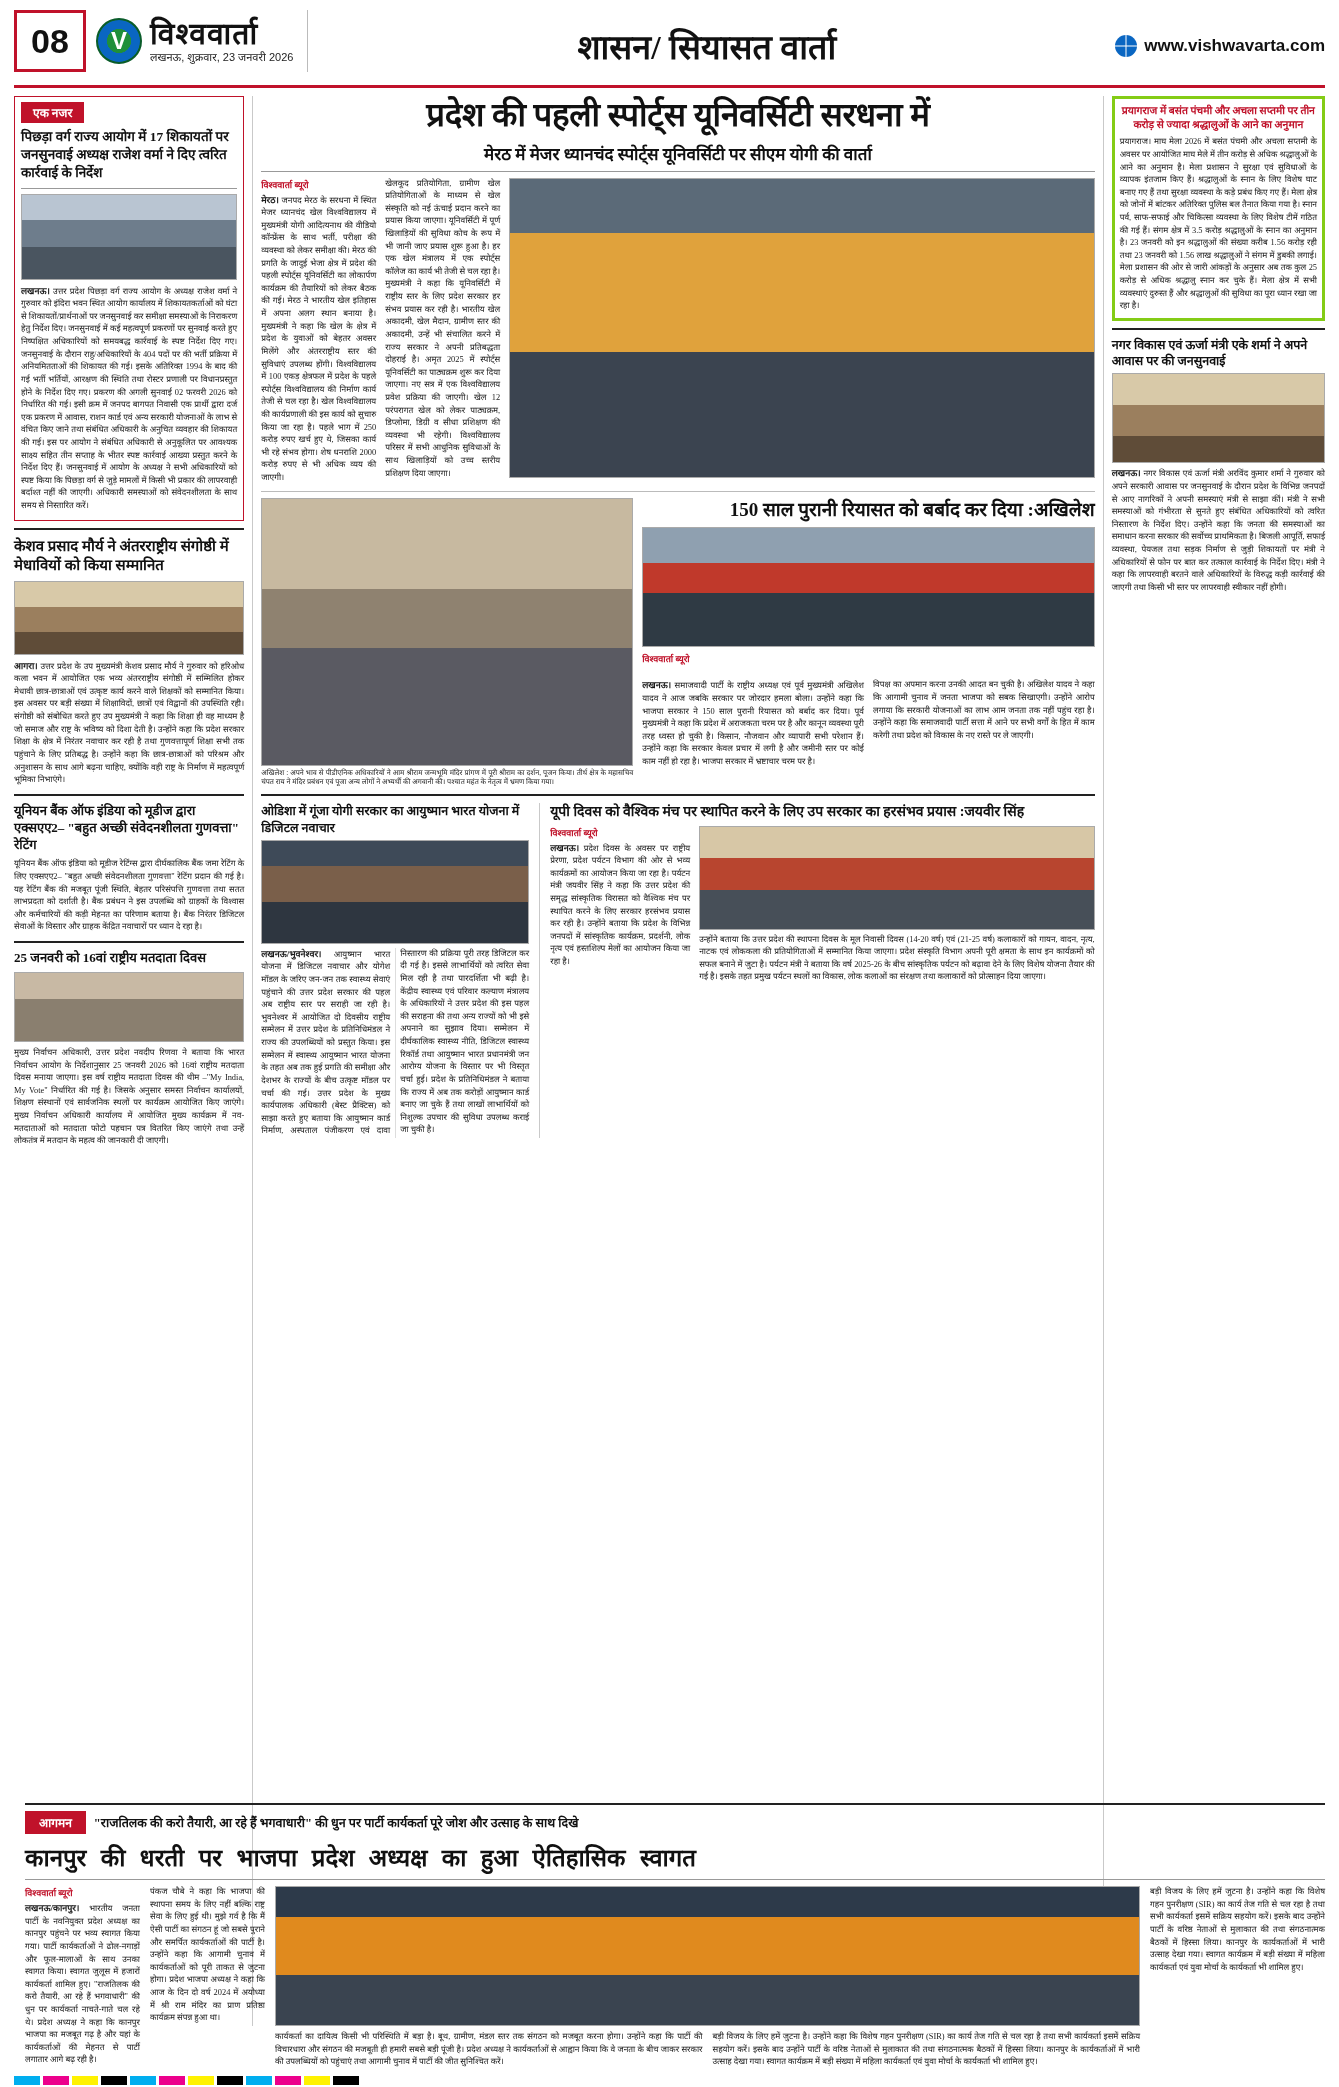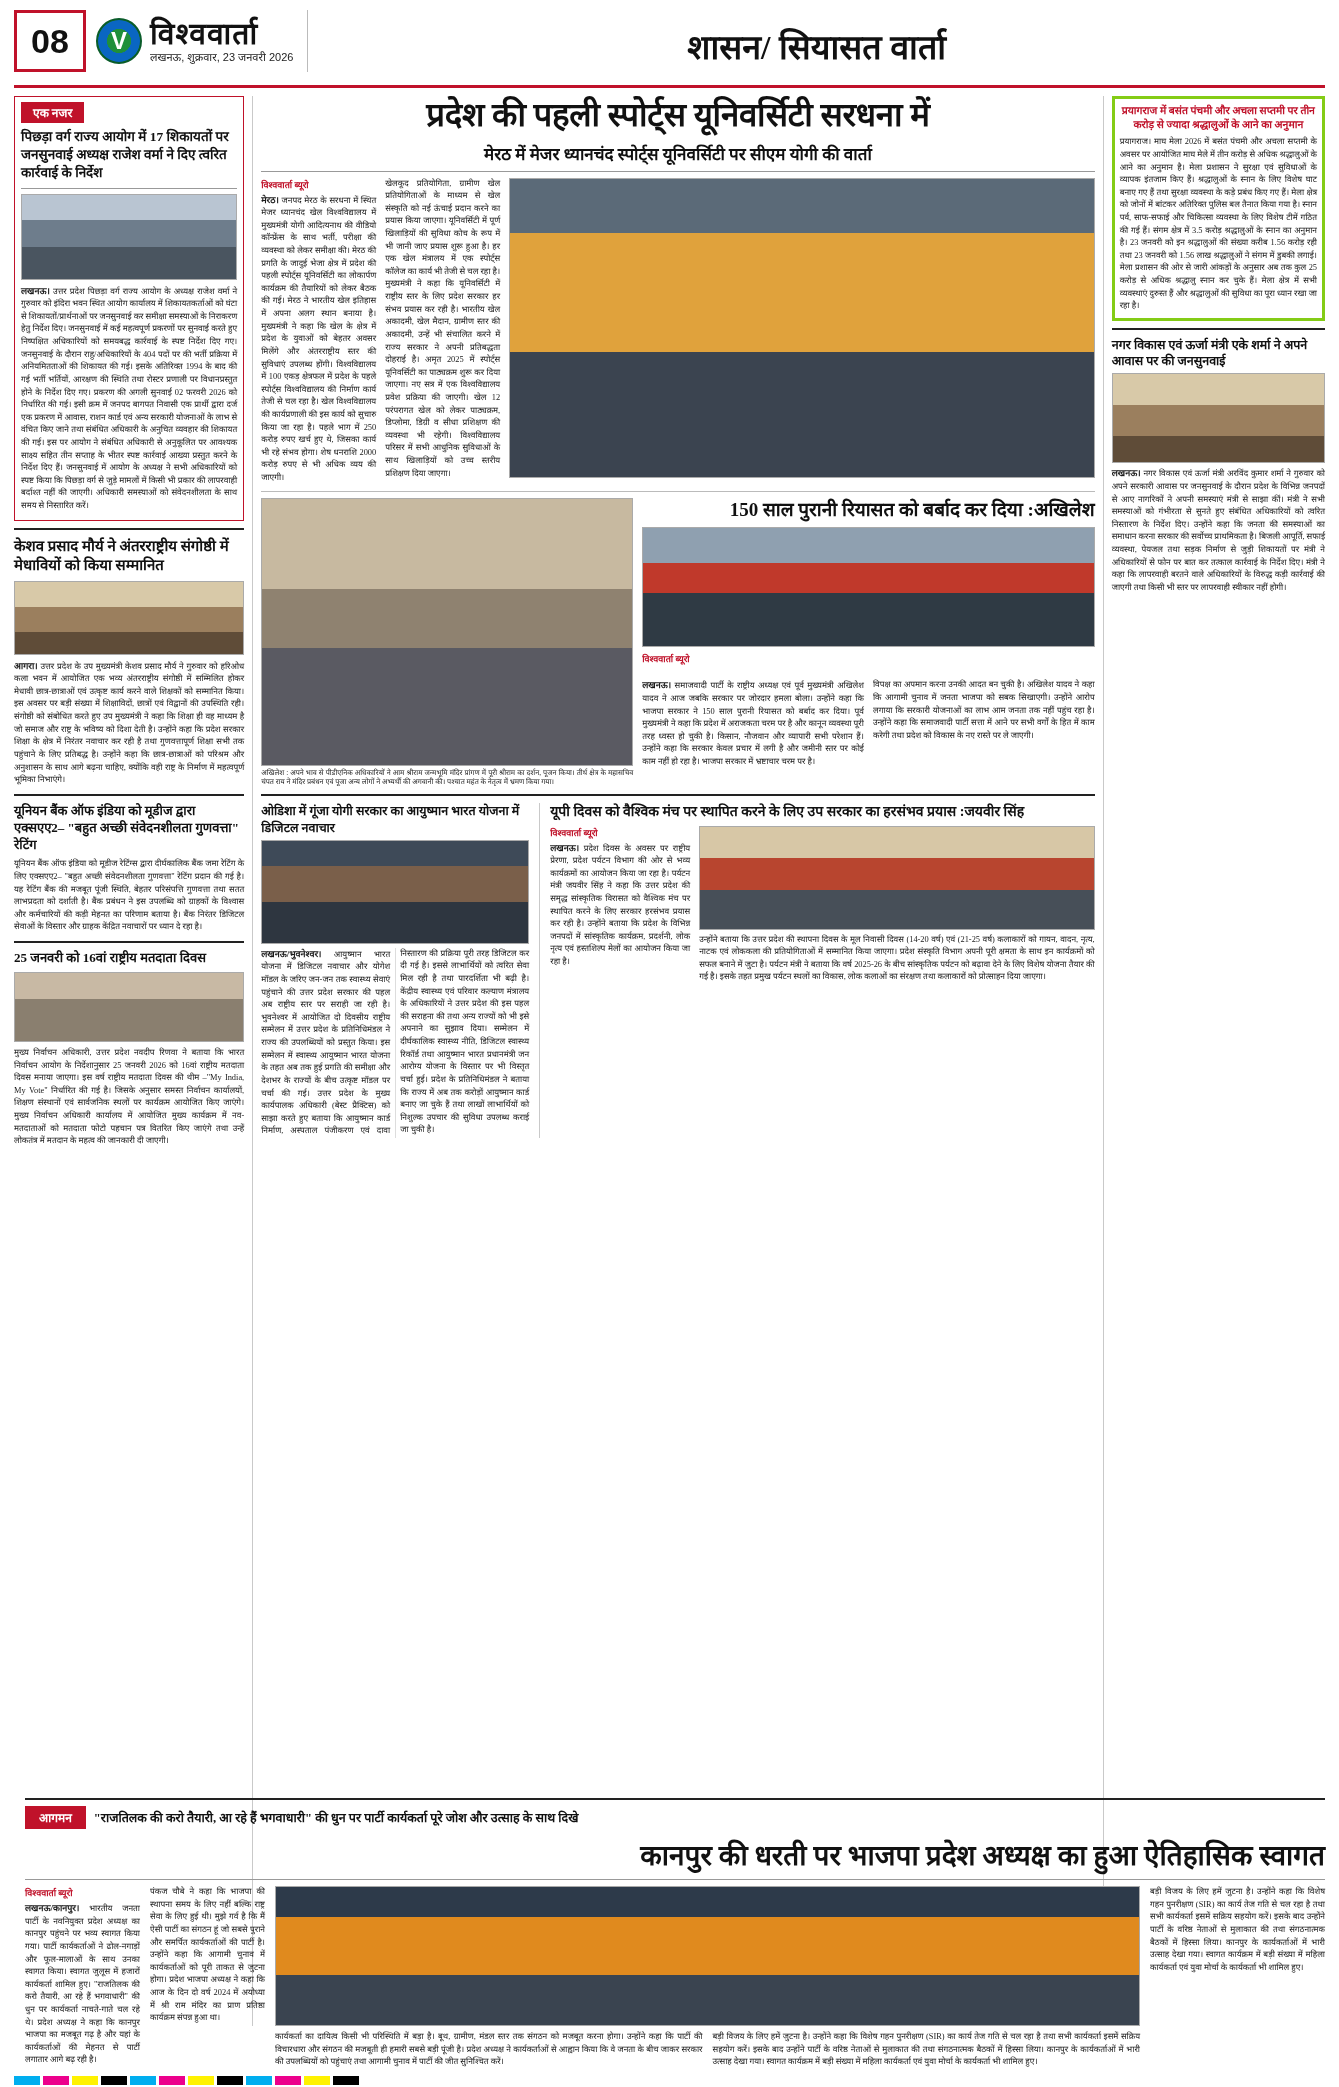--- a/index.html
+++ b/index.html
@@ -177,22 +177,22 @@
   .agaman-row { display:flex; align-items:center; gap:8px; margin-top:6px; }
   .agaman-tag {
     background:#c0122a; color:#fff; font-size:12px; font-weight:bold;
     padding:3px 14px; font-family:"Liberation Serif", serif; white-space:nowrap;
   }
   .agaman-text {
     font-size: 12.5px; font-weight:bold; font-family:"Liberation Serif", serif;
     flex:1;
   }
   .big-head2 {
-    font-size: 28px; font-weight:bold; text-align:right;
-    font-family:Liberation Serif, serif; margin:6px 0 6px 0;
+    font-size: 24px; font-weight:bold; text-align:left;
+    font-family:Liberation Mono, monospace; margin:6px 0 6px 0;
   }
 
   
   .colorbar { position:absolute; bottom:2px; left:14px; display:flex; gap:3px; }
   .colorbar i { display:block; width:26px; height:9px; }
 
   .mini-head {
     font-size: 12.5px; font-weight:bold; font-family:"Liberation Serif", serif;
     line-height:1.3; margin-bottom:4px;
   }
@@ -218,20 +218,24 @@
   <div class="masthead">
     <div class="page-num-box">08</div>
     <div class="logo-block">
       <div class="logo-mark">V</div>
       <div class="logo-text">
         <div class="logo-title">विश्ववार्ता</div>
         <div class="logo-sub">लखनऊ, शुक्रवार, 23 जनवरी 2026</div>
       </div>
     </div>
     <div class="mast-title">शासन/ सियासत वार्ता</div>
+    <div class="website">
+      <span class="globe"></span>
+      <span>www.vishwavarta.com</span>
+    </div>
   </div>
 
   <div class="content">
 
     <div class="col-left">
 
       <div class="box-red">
         <div class="eknazar-tag">एक नजर</div>
         <div class="lead-head hi" style="margin-top:5px;">पिछड़ा वर्ग राज्य आयोग में 17 शिकायतों पर जनसुनवाई अध्यक्ष राजेश वर्मा ने दिए त्वरित कार्रवाई के निर्देश</div>
 

